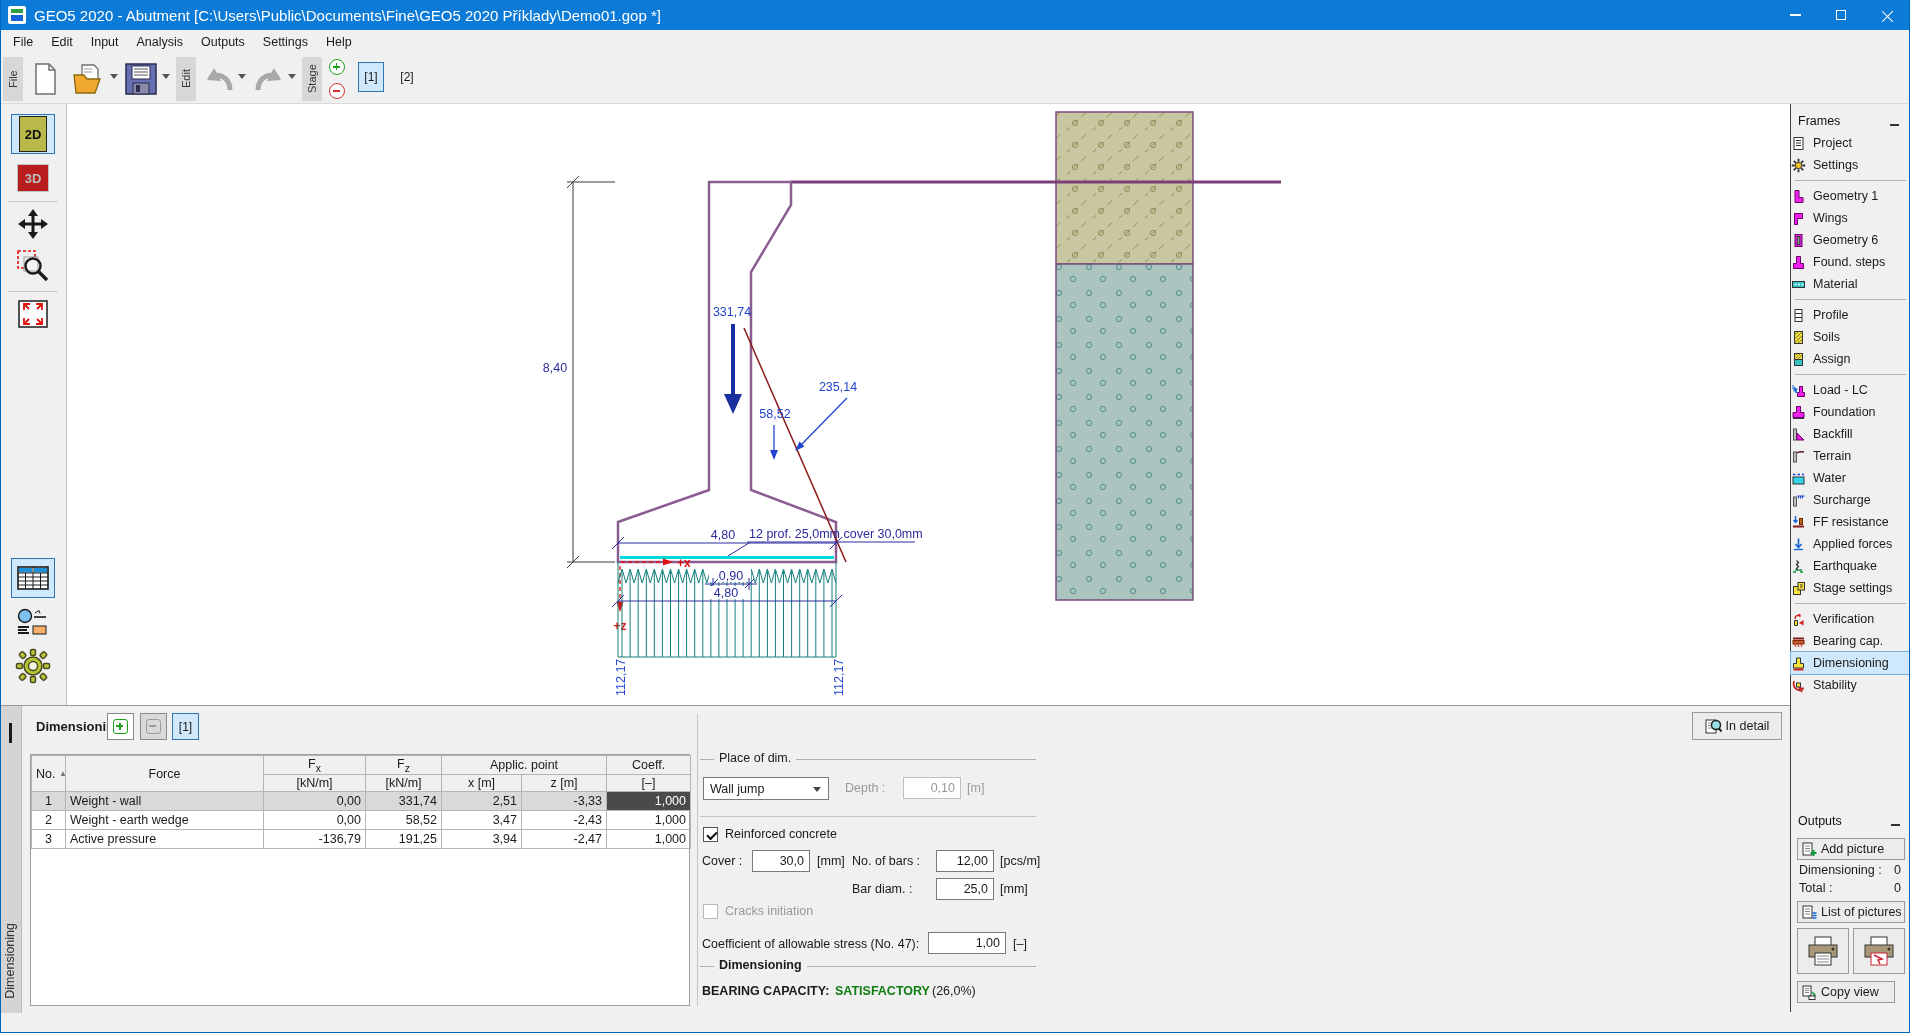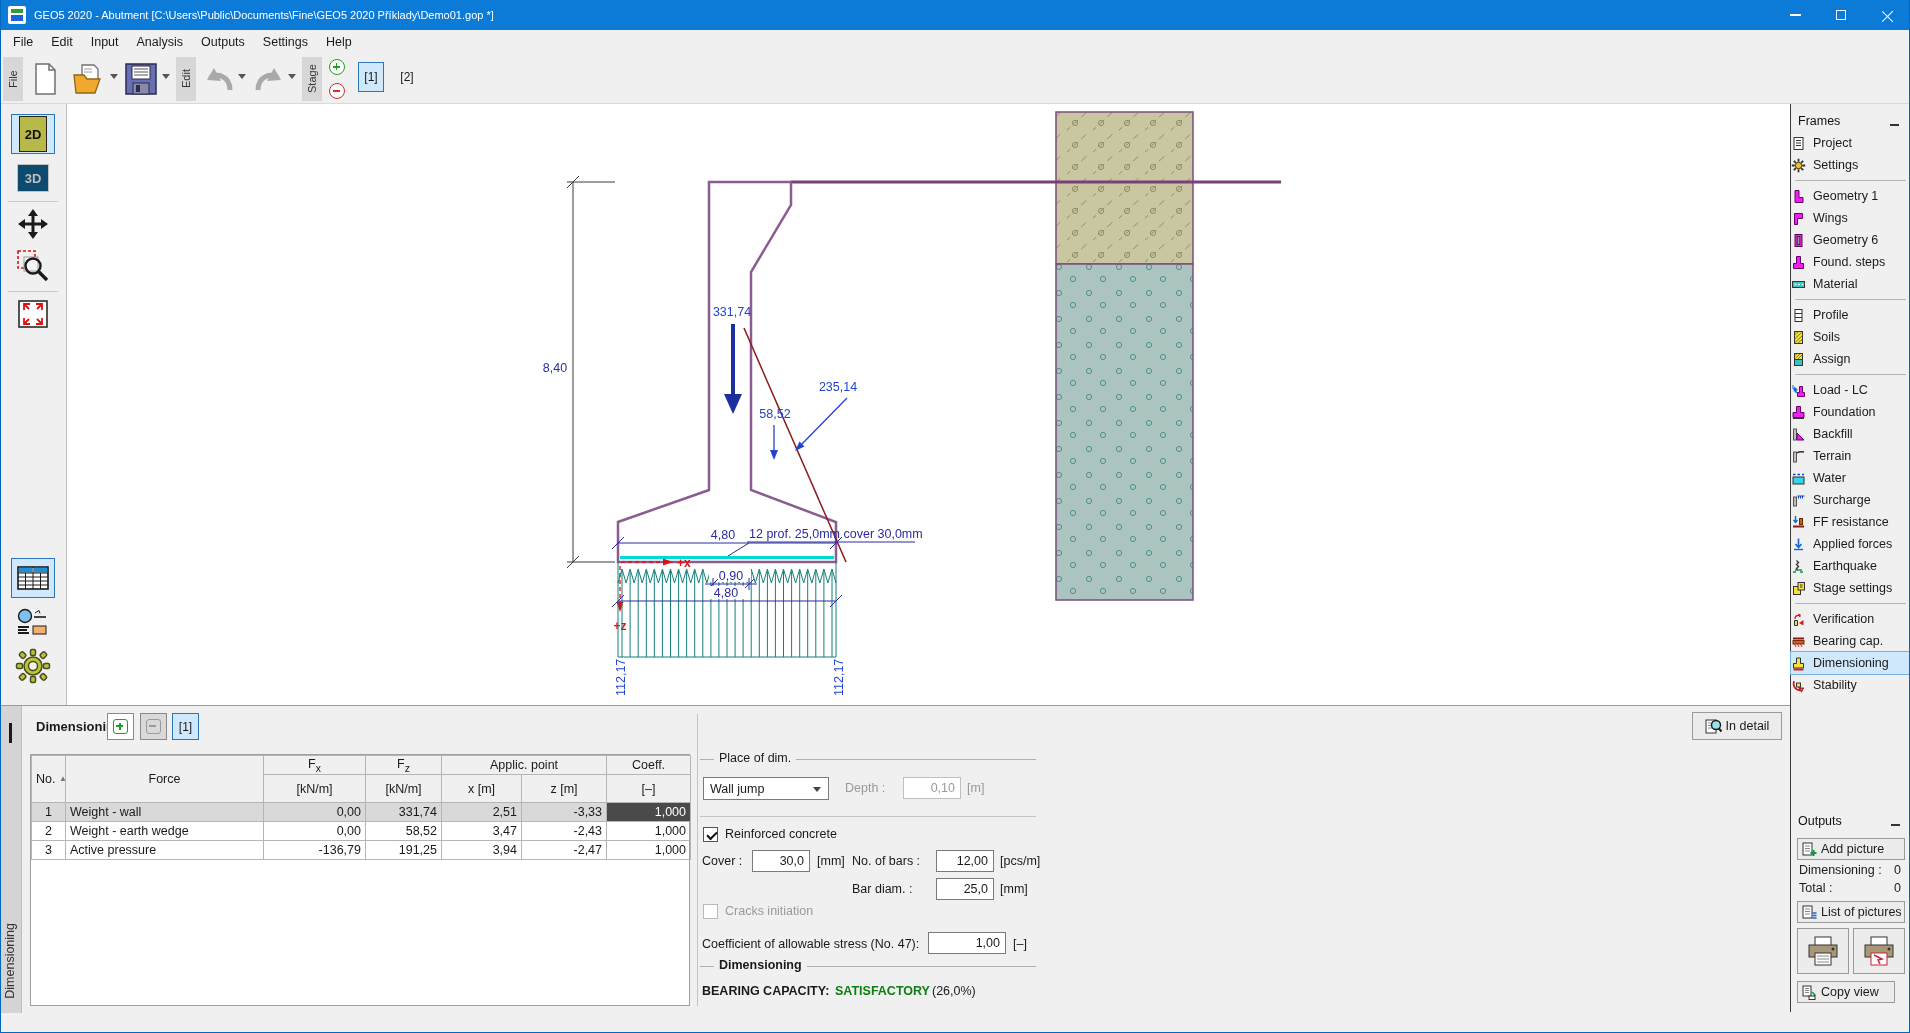--- a/index.html
+++ b/index.html
@@ -4,21 +4,21 @@
 <style>
   * { margin:0; padding:0; box-sizing:border-box; }
   html,body { width:1910px; height:1033px; overflow:hidden; }
   body { font-family:"Liberation Sans", sans-serif; font-size:12.5px; background:#f0f0f0; position:relative; color:#1a1a1a; }
 
   
   .titlebar { position:absolute; left:0; top:0; width:1910px; height:30px; background:#0c7bd8; color:#fff; display:flex; align-items:center; }
   .title-icon { width:18px; height:18px; margin:0 8px 0 8px; background:#fff; border-radius:2px; position:relative; }
   .title-icon:before { content:""; position:absolute; left:3px; top:3px; width:12px; height:4px; background:#2e9e3f; }
   .title-icon:after { content:""; position:absolute; left:3px; top:9px; width:12px; height:6px; background:#1565d8; }
-  .title-text { font-size:11px; }
+  .title-text { font-size:15px; }
   .win-btns { position:absolute; right:0; top:0; height:30px; display:flex; }
   .win-btn { width:46px; height:30px; display:flex; align-items:center; justify-content:center; position:relative; }
   .glyph-min { width:11px; height:1.5px; background:#fff; }
   .glyph-max { width:10px; height:10px; border:1.2px solid #fff; }
   .glyph-close { width:12px; height:12px; position:relative; }
   .glyph-close:before,.glyph-close:after { content:""; position:absolute; left:5.5px; top:0; width:1.4px; height:15px; background:#fff; }
   .glyph-close:before { transform:rotate(45deg);} .glyph-close:after { transform:rotate(-45deg);}
 
   
   .menubar { position:absolute; left:0; top:30px; width:1910px; height:24px; background:#f0f0f0; display:flex; align-items:center; padding-left:4px; }
@@ -38,21 +38,21 @@
   .circ.green:after { content:""; position:absolute; left:5.6px; top:3.4px; width:1.8px; height:7px; background:#1fa01f; }
   .stage-num { position:absolute; top:8px; width:26px; height:30px; display:flex; align-items:center; justify-content:center; font-size:12px; }
   .stage-num.active { background:#cfe8fb; border:1px solid #2e75b5; }
 
   
   .sidebar { position:absolute; left:0; top:104px; width:66px; height:601px; background:#f0f0f0; }
   .tool { position:absolute; left:11px; width:44px; height:40px; display:flex; align-items:center; justify-content:center; }
   .tool.sel { background:#cfe8fb; border:1px solid #2e75b5; }
   .sep-h { position:absolute; left:8px; width:50px; height:1px; background:#c9c9c9; }
   .badge2d { width:28px; height:36px; background:#b9b94a; border:1.6px solid #23231a; display:flex; align-items:center; justify-content:center; font-weight:bold; font-size:13px; color:#101010; }
-  .badge3d { width:32px; height:28px; background:#0c4a6e; border:1.4px solid #c2c2c2; display:flex; align-items:center; justify-content:center; font-weight:bold; font-size:13px; color:#bdbdbd; }
+  .badge3d { width:32px; height:28px; background:#b91c1c; border:1.4px solid #c2c2c2; display:flex; align-items:center; justify-content:center; font-weight:bold; font-size:13px; color:#bdbdbd; }
 
   
   .canvas { position:absolute; left:66px; top:104px; width:1724px; height:601px; background:#fff; border-left:1px solid #bdbdbd; }
   .canvas svg { display:block; }
 
   
   .rightcol { position:absolute; left:1790px; top:104px; width:120px; height:908px; background:#f0f0f0; border-left:1.5px solid #3c3c3c; }
   .panel-title { position:relative; height:22px; display:flex; align-items:center; padding-left:7px; font-size:12.5px; color:#111; }
   .minbox { position:absolute; right:8px; top:6px; width:12px; height:10px; display:flex; align-items:flex-end; }
   .minbox i { display:block; width:9px; height:2px; background:#333; }
@@ -79,21 +79,21 @@
   .plusglyph:after { content:""; position:absolute; left:4.8px; top:2.6px; width:1.8px; height:7px; background:#1fa01f; }
   .minusglyph { width:15px; height:15px; border:1.6px solid #9a9a9a; border-radius:3px; position:relative; }
   .minusglyph:before { content:""; position:absolute; left:2.2px; top:5.2px; width:7px; height:1.8px; background:#9a9a9a; }
   .stagebadge { position:absolute; left:172px; top:7px; width:27px; height:27px; background:#cfe8fb; border:1px solid #2e75b5; display:flex; align-items:center; justify-content:center; font-size:12px; }
   .indetail { position:absolute; left:1692px; top:6px; width:90px; height:28px; background:#ececec; border:1px solid #9a9a9a; display:flex; align-items:center; justify-content:center; gap:4px; font-size:12.5px; }
 
   .tblwrap { position:absolute; left:30px; top:48px; width:660px; height:252px; background:#fff; border:1px solid #9f9f9f; }
   table.grid { border-collapse:collapse; width:659px; table-layout:fixed; }
   .grid th, .grid td { border:1px solid #b5b5b5; font-weight:normal; font-size:12.5px; height:19px; padding:0 4px; overflow:hidden; white-space:nowrap; }
   .grid thead th { background:#f0f0f0; text-align:center; }
-  .grid thead tr.u th { height:28px; }
+  .grid thead tr.u th { height:17px; }
   .grid td.c { text-align:center; } .grid td.l { text-align:left; } .grid td.r { text-align:right; }
   .grid tr.sel td { background:#d9d9d9; }
   .grid td.dark { background:#4a4a4a !important; color:#fff; }
   .sortmark { font-size:8px; color:#777; vertical-align:2px; }
 
   .vr { position:absolute; background:#c4c4c4; width:1px; }
   .grouphead { position:absolute; height:1px; background:#b0b0b0; }
   .grouphead span { position:absolute; left:14px; top:-8px; background:#f0f0f0; padding:0 5px; font-size:12.5px; }
   .grouphead span.b { font-weight:bold; }
   .ctl-label { position:absolute; font-size:12.5px; white-space:nowrap; }

